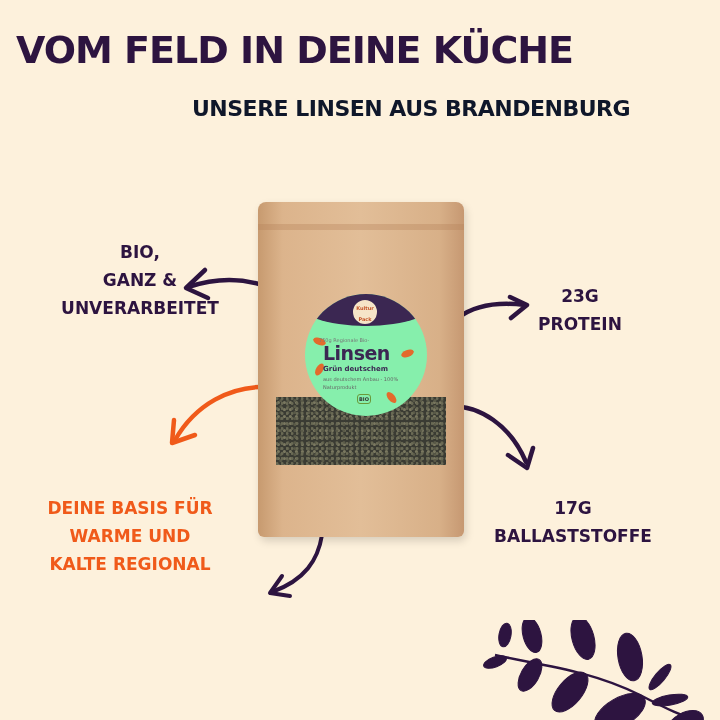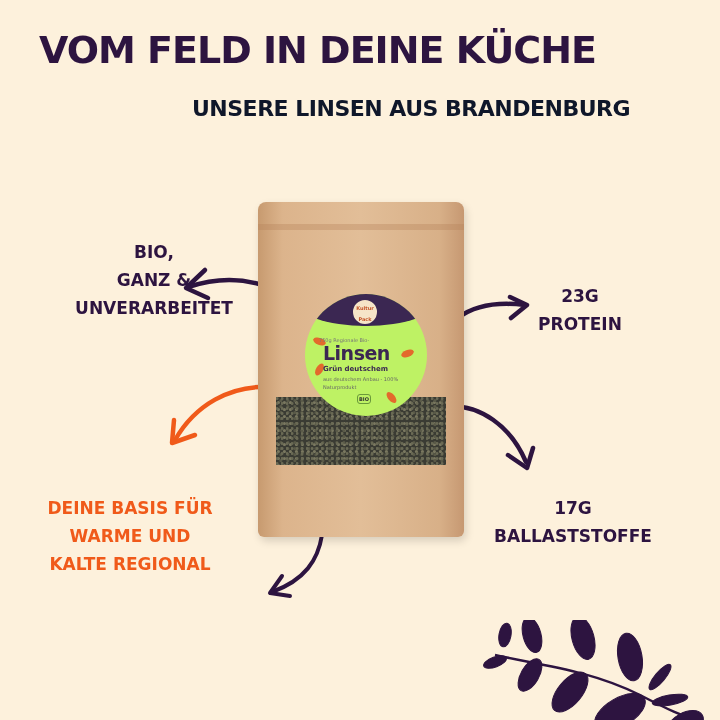--- a/index.html
+++ b/index.html
@@ -5,23 +5,23 @@
   * { box-sizing: border-box; margin: 0; padding: 0; }
   html, body { width: 720px; height: 720px; overflow: hidden; }
   body {
     background: #fdf1dc;
     font-family: "DejaVu Sans", "Liberation Sans", sans-serif;
     position: relative;
   }
   .canvas { position: absolute; inset: 0; width: 720px; height: 720px; }
 
   .title {
-    position: absolute; left: 0; top: 28px; width: 596px; text-align: right;
+    position: absolute; left: 0; top: 28px; width: 596px; text-align: left;
     font-weight: 900; font-size: 38px; letter-spacing: -1px;
-    color: #2d1440; padding-left: 4px;
+    color: #2d1440; padding-left: 16px;
   }
   .subtitle {
     position: absolute; left: 192px; top: 96px;
     font-weight: 900; font-size: 22px; letter-spacing: -0.5px;
     color: #0f172a;
   }
   .feature {
     position: absolute; text-align: center;
     font-weight: 800; font-size: 17px; line-height: 28px;
     color: #2d1440;
@@ -47,21 +47,21 @@
     position: absolute; left: 18px; right: 18px; top: 195px; height: 68px;
     background:
       radial-gradient(circle at 20% 30%, #6a6a55 1px, transparent 2px),
       radial-gradient(circle at 70% 60%, #5a5a48 1px, transparent 2px),
       radial-gradient(circle at 40% 80%, #7a7860 1px, transparent 2px),
       #3a3b33;
     background-size: 5px 5px, 7px 6px, 6px 7px, auto;
   }
   .label {
     position: absolute; left: 47px; top: 92px; width: 122px; height: 122px;
-    border-radius: 50%; background: #bef264; overflow: hidden;
+    border-radius: 50%; background: #86efac; overflow: hidden;
   }
   .label-top {
     position: absolute; left: -10px; right: -10px; top: -20px; height: 52px;
     background: #3b2752; border-radius: 0 0 50% 50%;
   }
   .logo {
     position: absolute; left: 46px; top: 4px; width: 28px; height: 28px;
     border-radius: 50%; background: #f6e5c8; border: 2px solid #3b2752;
     font-size: 5px; font-weight: 800; color: #c4562a; text-align: center;
     line-height: 11px; padding-top: 3px;
@@ -104,21 +104,21 @@
       <path d="M458 318 C475 305 500 302 525 305"></path>
       <path d="M510 297 L527 305 L511 318"></path>
     </g>
 
     <g stroke="#2d1440" stroke-width="4.5">
       <path d="M448 406 C480 405 510 425 526 462"></path>
       <path d="M508 455 L527 468 L533 448"></path>
     </g>
   </svg>
 
-  <div class="feature" style="left:34px; top:238px; width:240px;">
+  <div class="feature" style="left:20px; top:238px; width:240px;">
     <span>BIO,</span>
     <span>GANZ &amp;</span>
     <span>UNVERARBEITET</span>
   </div>
 
   <div class="feature orange" style="left:0px; top:454px; width:260px;margin-top:40px;">
     <span>DEINE BASIS FÜR</span>
     <span>WARME UND</span>
     <span>KALTE REGIONAL</span>
     </div>

